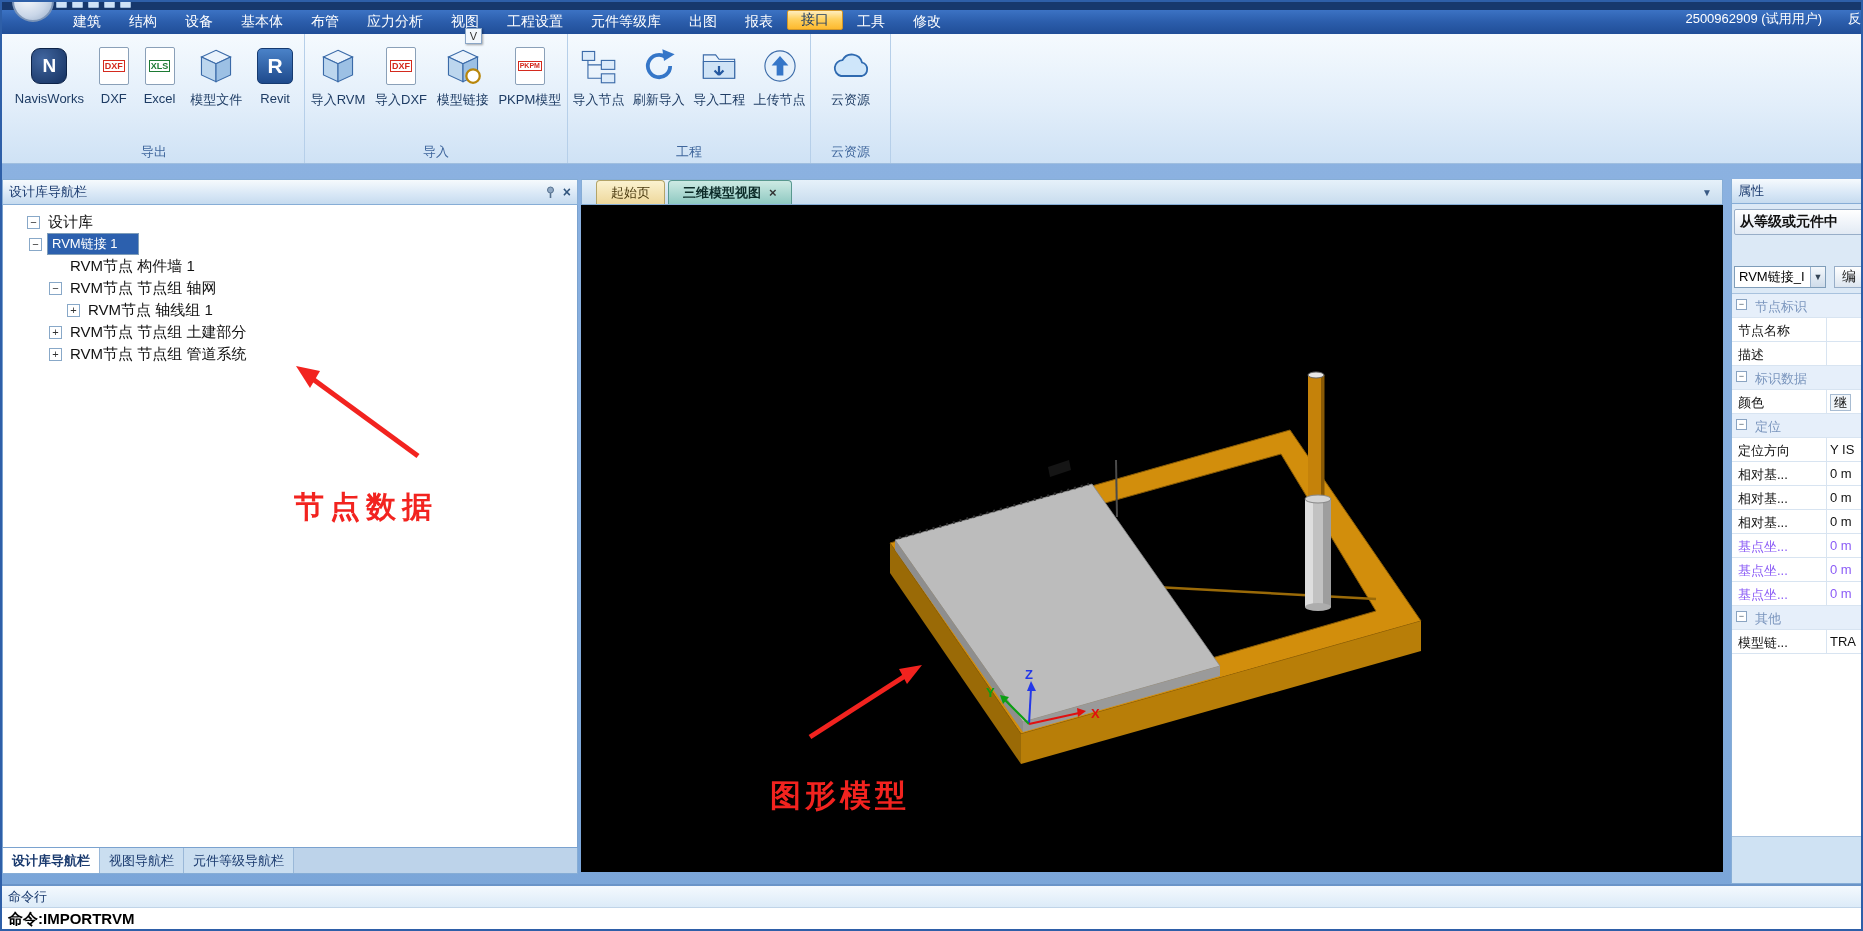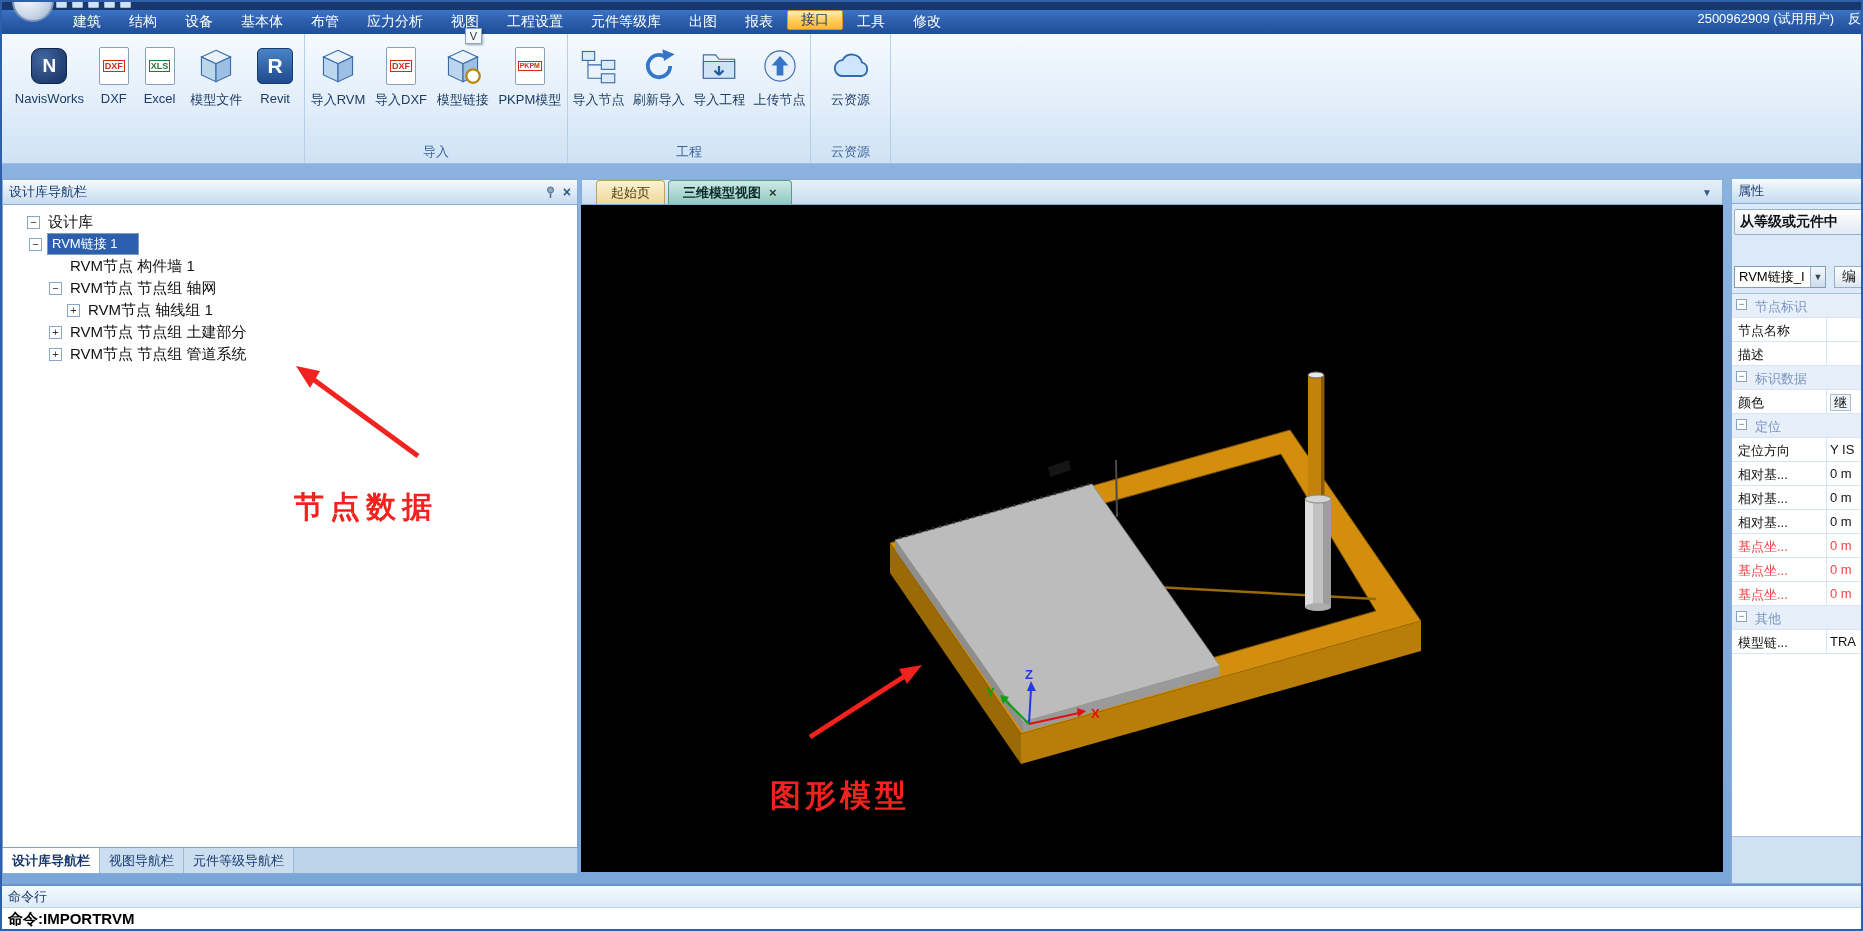--- a/index.html
+++ b/index.html
@@ -10,21 +10,21 @@
   #titlebar{position:absolute;left:0;top:0;width:1863px;height:10px;background:#17386c}
   #orb{position:absolute;left:12px;top:-20px;width:42px;height:42px;border-radius:50%;
     background:radial-gradient(circle at 35% 35%,#ffffff,#c9d6e8 60%,#93a9c6);border:2px solid #7c95b8;z-index:6}
   .qa{position:absolute;top:1px;width:11px;height:7px;background:#cfe2f6;border:1px solid #9db9da;border-radius:1px}
   
   #menubar{position:absolute;left:0;top:10px;width:1863px;height:24px;display:flex;align-items:flex-start;
     background:linear-gradient(#3c73c4,#2b5dab 50%,#204e98);color:#fff;font-size:14px;z-index:5}
   .mtab{padding:3px 14px;white-space:nowrap}
   .mtab.active{background:linear-gradient(#ffeec0,#ffd261 45%,#fdb92e);color:#1a3a66;border:1px solid #d0962a;
     border-radius:2px;padding:0 13px}
-  #menubar .right{margin-left:auto;display:flex;align-items:center;gap:14px;font-size:13px;padding-right:2px}
+  #menubar .right{margin-left:auto;display:flex;align-items:center;gap:26px;font-size:13px;padding-right:2px}
   
   #ribbon{position:absolute;left:0;top:34px;width:1863px;height:130px;display:flex;
     background:linear-gradient(#f5fafe,#e2eefa 55%,#cfe2f5);border-bottom:1px solid #9fbedf}
   .rgroup{height:100%;display:flex;flex-direction:column;border-right:1px solid #b6cfe9;position:relative}
   .rbtns{flex:1;display:flex;align-items:flex-start;justify-content:space-evenly;padding-top:5px}
   .rb{display:flex;flex-direction:column;align-items:center;padding:2px 3px;border:1px solid transparent;border-radius:3px}
   .ric{height:48px;display:flex;align-items:center;justify-content:center}
   .rlb{font-size:13px;color:#1e3c64;white-space:nowrap;margin-top:1px}
   .rgl{height:24px;text-align:center;font-size:13px;color:#3f669c;padding-top:4px}
   .ic-nav{width:36px;height:36px;border-radius:9px;display:flex;align-items:center;justify-content:center;
@@ -91,21 +91,21 @@
   #pgrid{position:absolute;left:0;top:114px;width:132px;height:543px;background:#fff;border-top:1px solid #a8c2de;
     font-size:13px}
   .prow{height:24px;display:flex;border-bottom:1px solid #d8e4f1;background:#fff;color:#111}
   .prow .pl{width:95px;border-right:1px solid #d8e4f1;padding:4px 2px 0 6px;white-space:nowrap;overflow:hidden}
   .prow .pv{flex:1;padding:4px 1px 0 3px;white-space:nowrap;overflow:hidden}
   .prow.group{background:#e6effa;color:#7a95bd;font-weight:normal}
   .prow.group .gl{padding:4px 2px 0 4px;white-space:nowrap;overflow:hidden}
   .gbox{width:11px;height:11px;border:1px solid #8aa4c2;background:#fff;color:#456;font-size:9px;line-height:1;
     display:inline-flex;align-items:center;justify-content:center;margin:5px 4px 0 4px}
   .gbox::before{content:"−"}
-  .prow.disabled,.prow.disabled .pv{color:#ef4444}
+  .prow.disabled,.prow.disabled .pv{color:#8b5cf6}
   .val-btn{border:1px solid #a8bcd2;background:#f2f6fa;padding:0 3px}
   #panel-foot{position:absolute;left:0;top:657px;width:132px;height:48px;background:#cfe2f3;border-top:1px solid #a8c2de}
   
   #command{position:absolute;left:0;top:884px;width:1863px;height:47px;background:#fff;border-top:2px solid #6a94c8}
   .cmd-label-row{height:22px;background:linear-gradient(#f4f9fe,#dcebf8);border-bottom:1px solid #c0d4e8;
     font-size:13px;color:#1a3a6e;display:flex;align-items:center;padding-left:8px}
   .cmd-prompt{height:23px;font-size:15px;font-weight:bold;color:#000;display:flex;align-items:center;padding-left:8px}
 </style>
 </head>
 <body>
@@ -176,20 +176,21 @@
         </div>
         <div class="rlb">模型文件</div>
       </div>
       <div class="rb">
         <div class="ric">
             <div class="ic-rev">R</div>
           </div>
         <div class="rlb">Revit</div>
       </div>
     </div>
+    <div class="rgl">导出</div>
   </div>
 
   <div class="rgroup" style="width:263px">
     <div class="keytip">V</div>
     <div class="rbtns">
       <div class="rb">
         <div class="ric">
           <svg width="38" height="38" viewBox="0 0 34 34">
               <polygon points="17,3 30,9 17,15 4,9" fill="#eaf3fc" stroke="#3a6aa8"></polygon>
               <polygon points="4,9 17,15 17,31 4,25" fill="#bcd6ee" stroke="#3a6aa8"></polygon>

